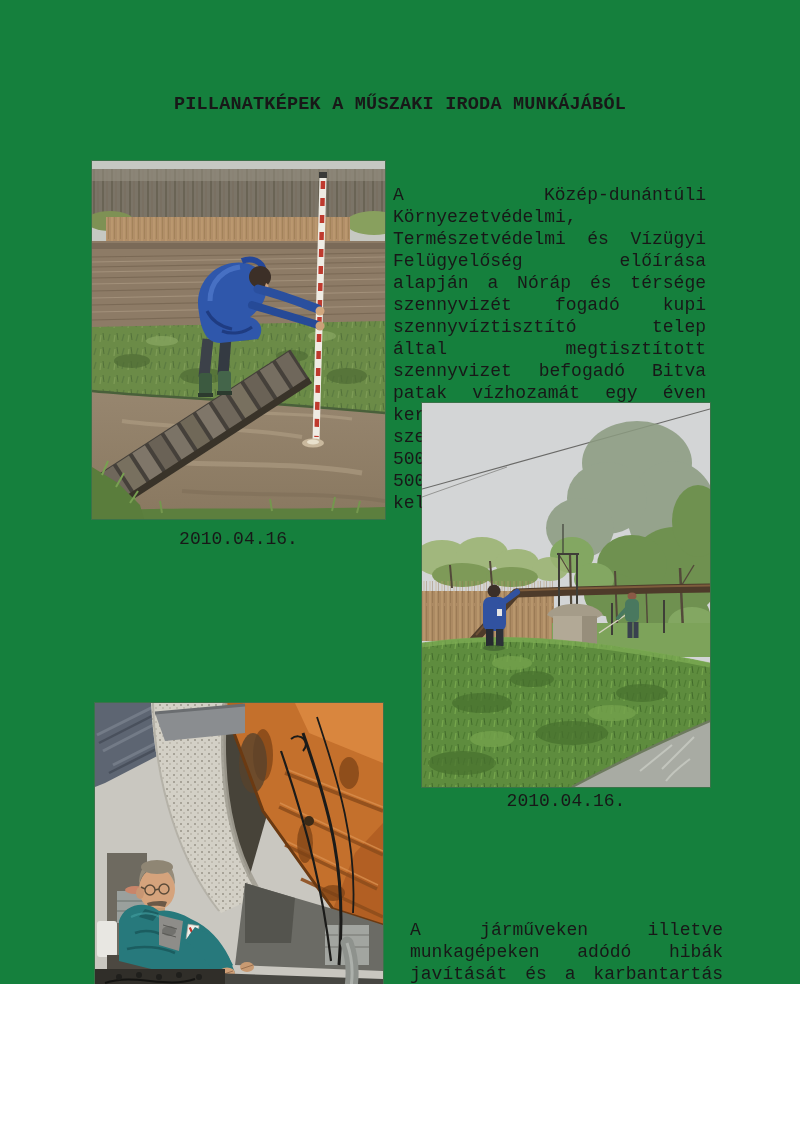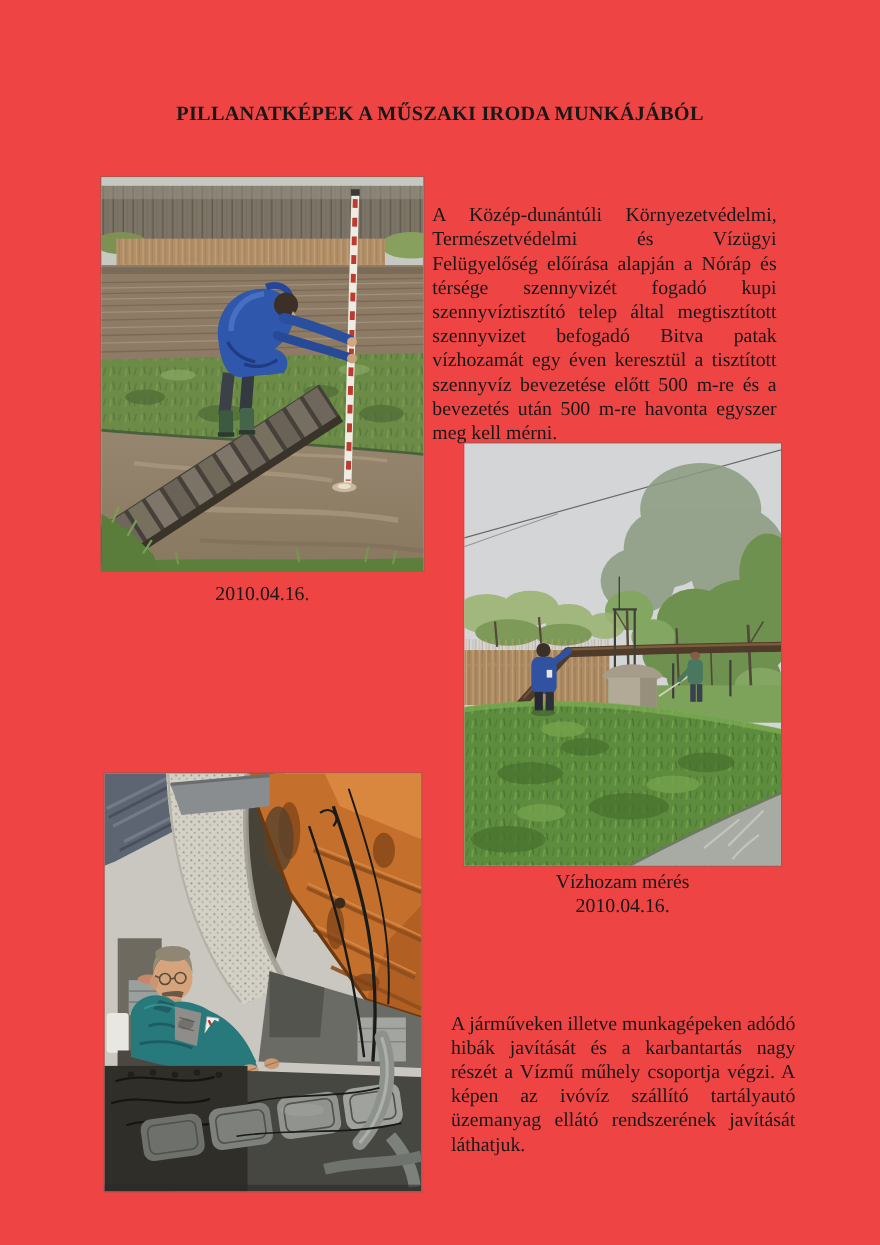--- a/index.html
+++ b/index.html
@@ -1,17 +1,17 @@
 <!DOCTYPE html>
 <html lang="hu"><head>
 <meta charset="utf-8">
 <style>
   html,body{margin:0;padding:0;background:#ffffff;}
-  .page{position:relative;width:800px;height:1132px;background:#ef4444;overflow:hidden;
-        font-family:Liberation Serif, serif;color:#181818;}
+  .page{position:relative;width:800px;height:984px;background:#15803d;overflow:hidden;
+        font-family:Liberation Mono, monospace;color:#181818;}
   .doc-title{position:absolute;left:0;top:94px;width:100%;margin:0;text-align:center;
              font-size:18.5px;font-weight:bold;letter-spacing:.2px;}
   .para{position:absolute;width:313px;font-size:18px;line-height:22px;text-align:justify;}
   .para-1{left:393px;top:166px;}
   .para-2{left:410px;top:901px;}
   .photo{position:absolute;margin:0;padding:0;box-shadow:0 0 0 1px rgba(105,100,88,.45);}
   .photo svg{display:block;}
   .photo-1{left:92px;top:161px;width:293px;height:358px;}
   .photo-2{left:422px;top:403px;width:288px;height:384px;}
   .photo-3{left:95px;top:703px;width:288px;height:380px;}
@@ -272,21 +272,20 @@
         <ellipse cx="210" cy="193" rx="4.5" ry="3.5" fill="#8a5a46"></ellipse>
         <rect x="203" y="196" width="14" height="23" rx="5" fill="#49785f"></rect>
         <path d="M204,206 L196,215" stroke="#49785f" stroke-width="4" stroke-linecap="round"></path>
         <rect x="205.5" y="219" width="5" height="16" fill="#39414e"></rect>
         <rect x="211.5" y="219" width="5" height="16" fill="#39414e"></rect>
       </g>
     </svg>
   </figure>
 
   <figcaption class="caption caption-2">
-    <div>Vízhozam mérés</div>
     <div>2010.04.16.</div>
   </figcaption>
 
   <figure class="photo photo-3">
     <svg viewBox="0 0 288 380" width="288" height="380" role="img" aria-label="Szerelő a billentett fülkéjű narancssárga teherautó motorját javítja">
       <defs>
         <pattern id="p3speck" width="7" height="7" patternUnits="userSpaceOnUse">
           <circle cx="2" cy="2" r="1" fill="#7e796e"></circle>
           <circle cx="5" cy="5" r=".8" fill="#938e82"></circle>
         </pattern>

